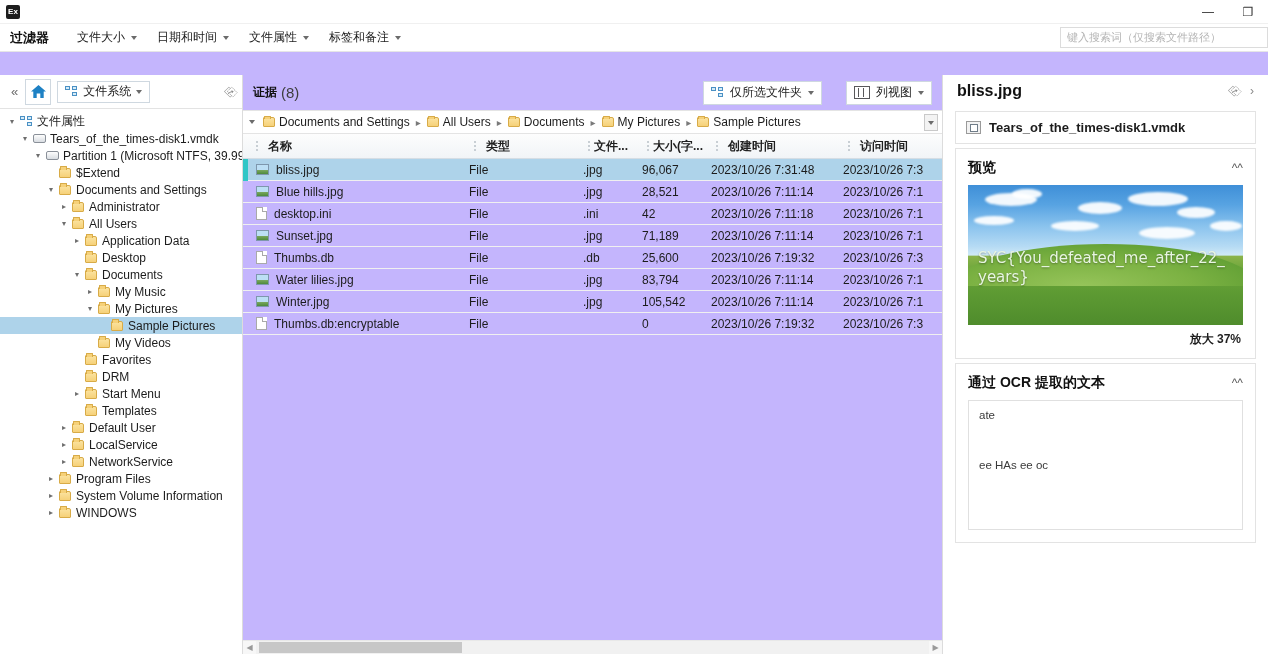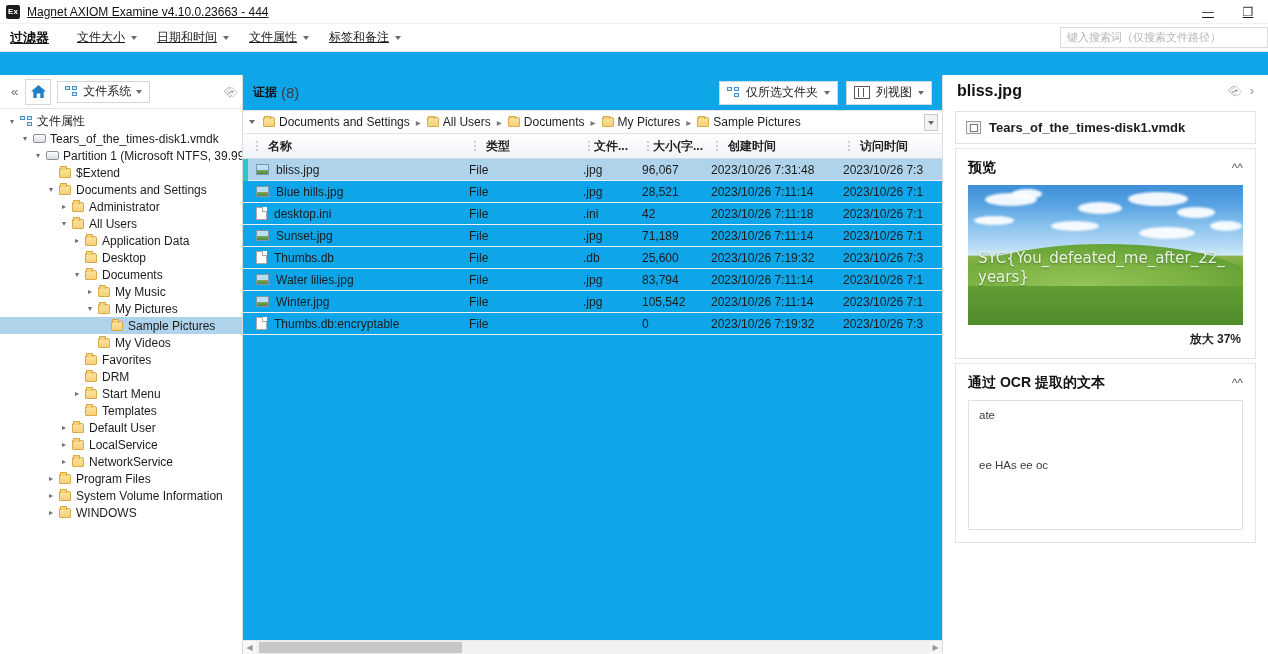--- a/index.html
+++ b/index.html
@@ -2,21 +2,21 @@
 <html><head>
 <meta charset="utf-8">
 <style>
   * { box-sizing: border-box; margin: 0; padding: 0; }
   html, body {
     width: 1268px; height: 654px;
     font-family: "Liberation Sans", "DejaVu Sans", sans-serif;
     font-size: 12px; color: #1c1c1c; background: #ffffff;
     overflow: hidden;
   }
-  #app { position: relative; width: 1268px; height: 654px; background:#0ea5e9;text-decoration:underline; }
+  #app { position: relative; width: 1268px; height: 654px; background:#c4b5fd; }
 
   
   .titlebar {
     height: 24px; display: flex; align-items: center;
     border-bottom: 1px solid #f0f0f0; background: #ffffff;
     padding-left: 6px;
   }
   .app-logo {
     width: 14px; height: 14px; background: #1d1d1d; color:#fff;
     font-size: 8px; line-height: 14px; text-align: center;
@@ -98,21 +98,21 @@
   }
   .evidence-ico i:nth-child(1){left:0;top:0;}
   .evidence-ico i:nth-child(2){left:7px;top:0;}
   .evidence-ico i:nth-child(3){left:7px;top:6px;}
 
   
   .middle { flex: 1; display: flex; flex-direction: column; border-right:1px solid #dcdcdc; min-width:0; }
   .mid-head { height: 35px; display: flex; align-items: center; padding: 0 10px; }
   .mid-title { font-size: 12px; font-weight: bold; color:#111; }
   .mid-count { font-size: 15px; color:#3d3d3d; margin-left: 4px; font-weight: normal; }
-  .mid-tools { margin-left: auto; display: flex; gap: 8px; }
+  .mid-tools { margin-left: auto; display: flex; gap: 24px; }
   .tool-btn {
     height: 24px; border: 1px solid #cfd8e0; background:#fff; display:flex;
     align-items:center; gap:6px; padding: 0 7px; font-size: 12px; color:#1b1b1b;
   }
   .cols-ico { display:flex; gap:1.5px; border:1px solid #58585a; padding:1px; }
   .cols-ico b { width:3px; height:9px; background:#fff; border-right:1px solid #58585a; display:block; }
   .cols-ico b:last-child{border-right:none;}
 
   .breadcrumb {
     height: 24px; display: flex; align-items: center; gap: 4px;
@@ -203,21 +203,20 @@
   }
   .ocr-box p { margin-bottom: 38px; }
 </style>
 </head>
 <body>
 
 <div id="app">
 
   <div class="titlebar">
     <div class="app-logo">Ex</div>
-    <div class="title-text">Magnet AXIOM Examine v4.10.0.23663 - 444</div>
     <div class="win-controls">
       <div class="win-btn">—</div>
       <div class="win-btn">❐</div>
     </div>
   </div>
 
 
   <div class="filterbar">
     <div class="filter-title">过滤器</div>
 

